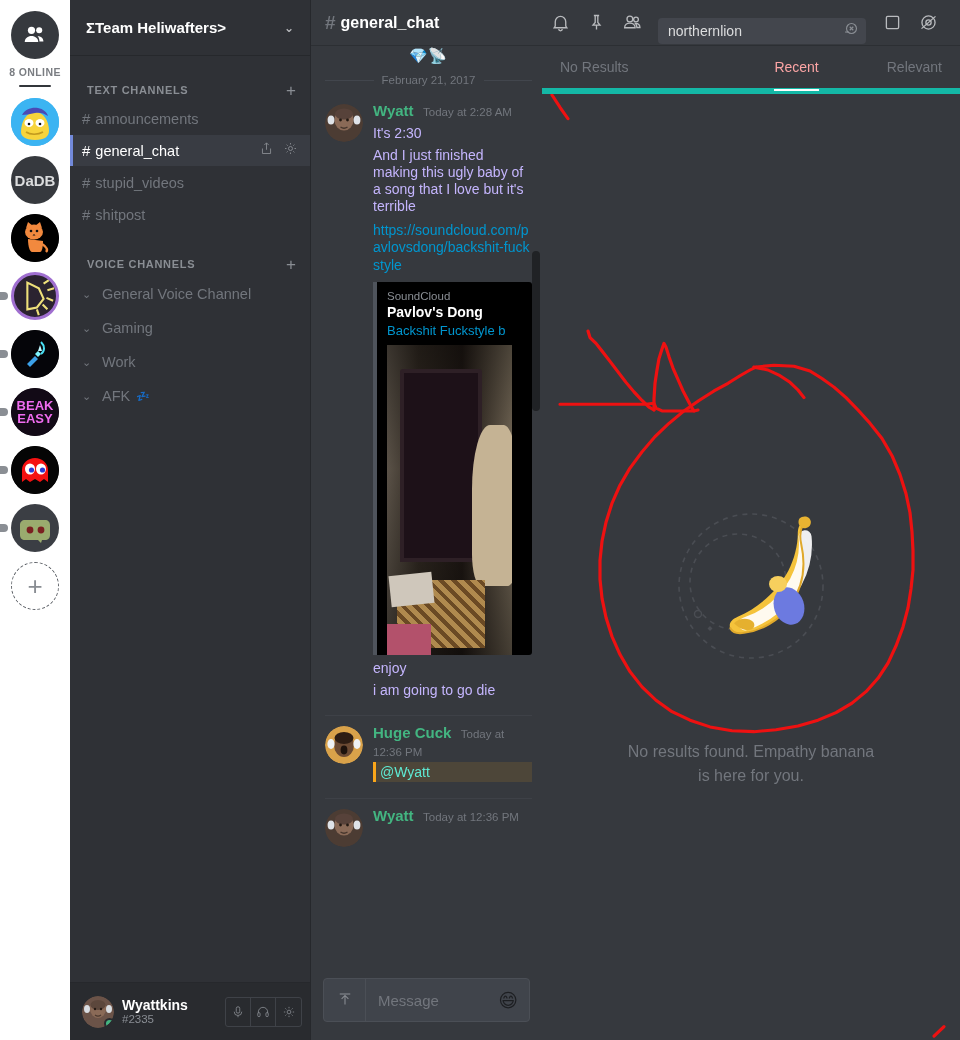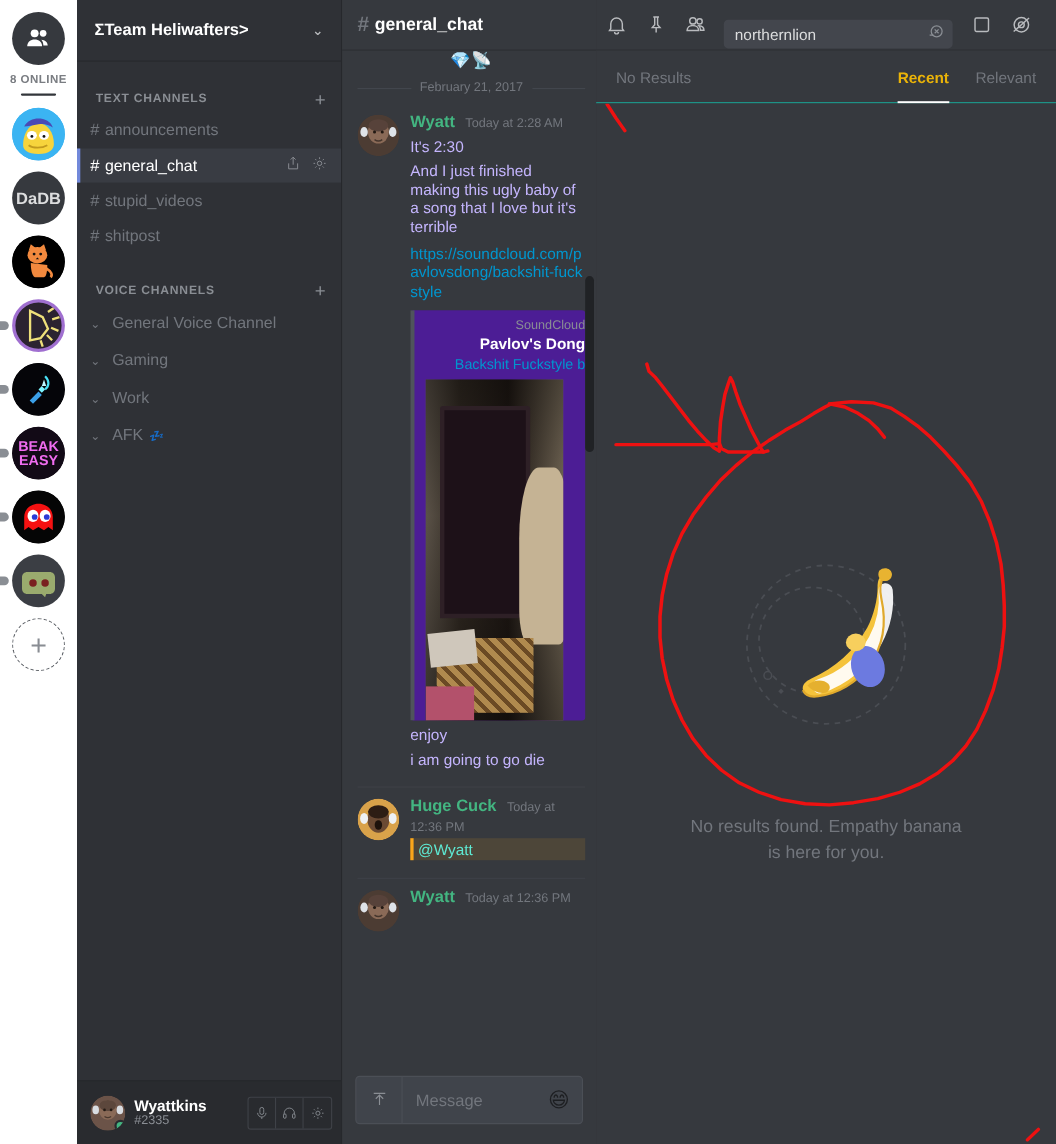--- a/index.html
+++ b/index.html
@@ -115,22 +115,22 @@
   .msg .body { flex: 1; min-width: 0; }
   .msg .author { color: #43b581; font-size: 15px; font-weight: 600; display: inline; }
   .msg .ts { color: #72767d; font-size: 11.5px; margin-left: 5px; }
   .msg .line { color: #c4b5fd; font-size: 14px; line-height: 1.22; margin-top: 5px;
     word-wrap: break-word; }
   .msg .link { color: #0096cf; font-size: 14px; line-height: 1.22; margin-top: 7px;
     word-break: break-all; display: block; }
   .mention { background: rgba(250,166,26,.12); color: #5eead4;
     border-left: 3px solid #faa61a; padding: 2px 4px 2px 4px;
     display: block; margin-top: 2px; font-size: 14px; }
-  .embed { border-left: 4px solid #4f545c; background: #4c1d95; padding: 8px 0 0 10px;
-    margin-top: 8px; border-radius: 0 3px 3px 0; text-align: right; }
+  .embed { border-left: 4px solid #4f545c; background: #000000; padding: 8px 0 0 10px;
+    margin-top: 8px; border-radius: 0 3px 3px 0; }
   .embed .provider { color: #8a8e94; font-size: 11.5px; }
   .embed .etitle { color: #fff; font-size: 14px; font-weight: 700; margin-top: 2px; }
   .embed .edesc { color: #0096cf; font-size: 13px; margin-top: 3px;
     white-space: nowrap; overflow: hidden; }
   .embed-img { margin-top: 7px; height: 310px; width: 125px;
     background:
       linear-gradient(180deg, rgba(0,0,0,.45), rgba(0,0,0,.15) 40%, rgba(0,0,0,.5)),
       linear-gradient(90deg,#6b6155 0%,#3a3128 25%,#241c17 60%,#8b7d68 100%);
     position: relative; overflow: hidden; }
   .embed-img .frame { position: absolute; left: 10%; top: 8%; width: 66%; height: 62%;
@@ -161,25 +161,25 @@
   #topbar { height: 46px; flex: 0 0 46px; display: flex; align-items: center;
     gap: 0; padding: 0 14px 0 0; background: #36393e; border-bottom: 1px solid #2c2f33; }
   .tb-icon { width: 36px; height: 46px; display: flex; align-items: center;
     justify-content: center; }
   .tb-icon svg { width: 21px; height: 21px; stroke: #b9bbbe; fill: none; stroke-width: 1.5; }
   #search-box { flex: 1; height: 26px; background: #43464d; border-radius: 4px;
     display: flex; align-items: center; padding: 0 6px 0 10px; margin: 16px 8px 0 8px; }
   #search-box .val { flex: 1; color: #dcddde; font-size: 14px; }
   #search-box .clear svg { width: 17px; height: 17px; }
   #results-header { height: 48px; flex: 0 0 48px; display: flex; align-items: center;
-    padding: 0 18px; background: #36393e; border-bottom: 1px solid #14b8a6; }
+    padding: 0 18px; background: #36393e; border-bottom: 6px solid #14b8a6; gap: 44px; }
   #results-header .count { color: #72767d; font-size: 14px; flex: 1; }
   .sort-tab { color: #72767d; font-size: 14px; height: 48px; line-height: 48px;
     margin-left: 24px; position: relative; }
-  .sort-tab.active { color: #eab308; font-weight: 700; }
+  .sort-tab.active { color: #fca5a5; font-weight: 400; }
   .sort-tab.active::after { content:""; position: absolute; left: 0; right: 0;
     bottom: 0; height: 2px; background: #fff; }
   #results-body { flex: 1; position: relative; background: #36393e; overflow: hidden; }
   #empty-state { position: absolute; left: 0; right: 0; top: 370px;
     display: flex; flex-direction: column; align-items: center; }
   #banana-art { width: 250px; height: 250px; position: relative; }
   #empty-text { color: #72767d; font-size: 16px; text-align: center;
     line-height: 1.5; max-width: 260px; margin-top: 26px; }
   #red-scribble { position: absolute; left: 0; top: 0; width: 100%; height: 100%;
     pointer-events: none; }

